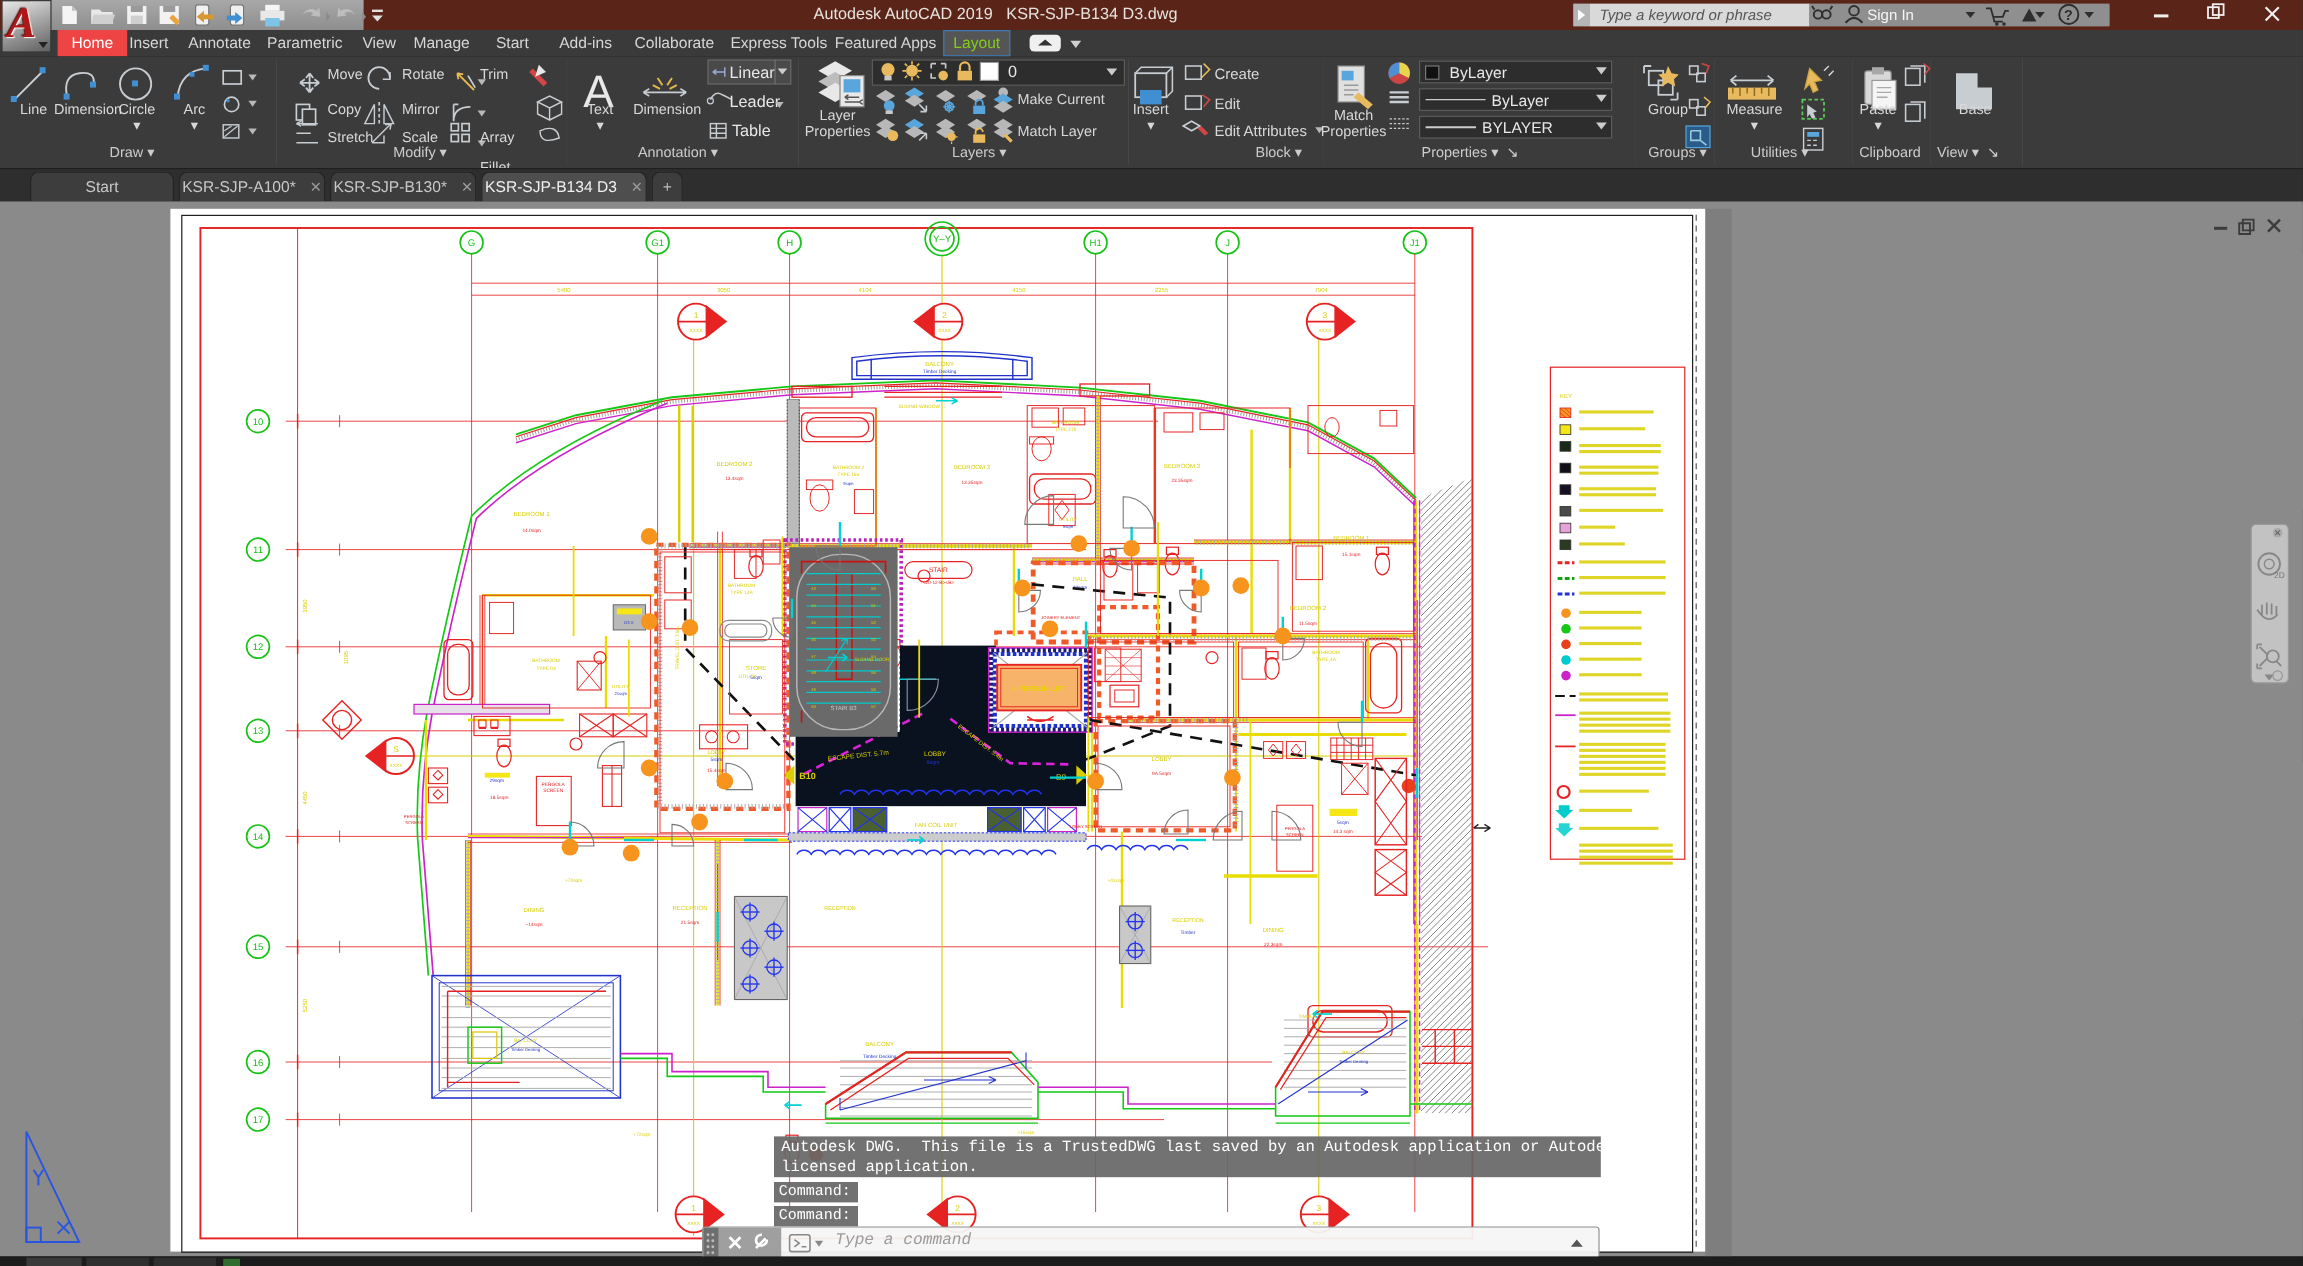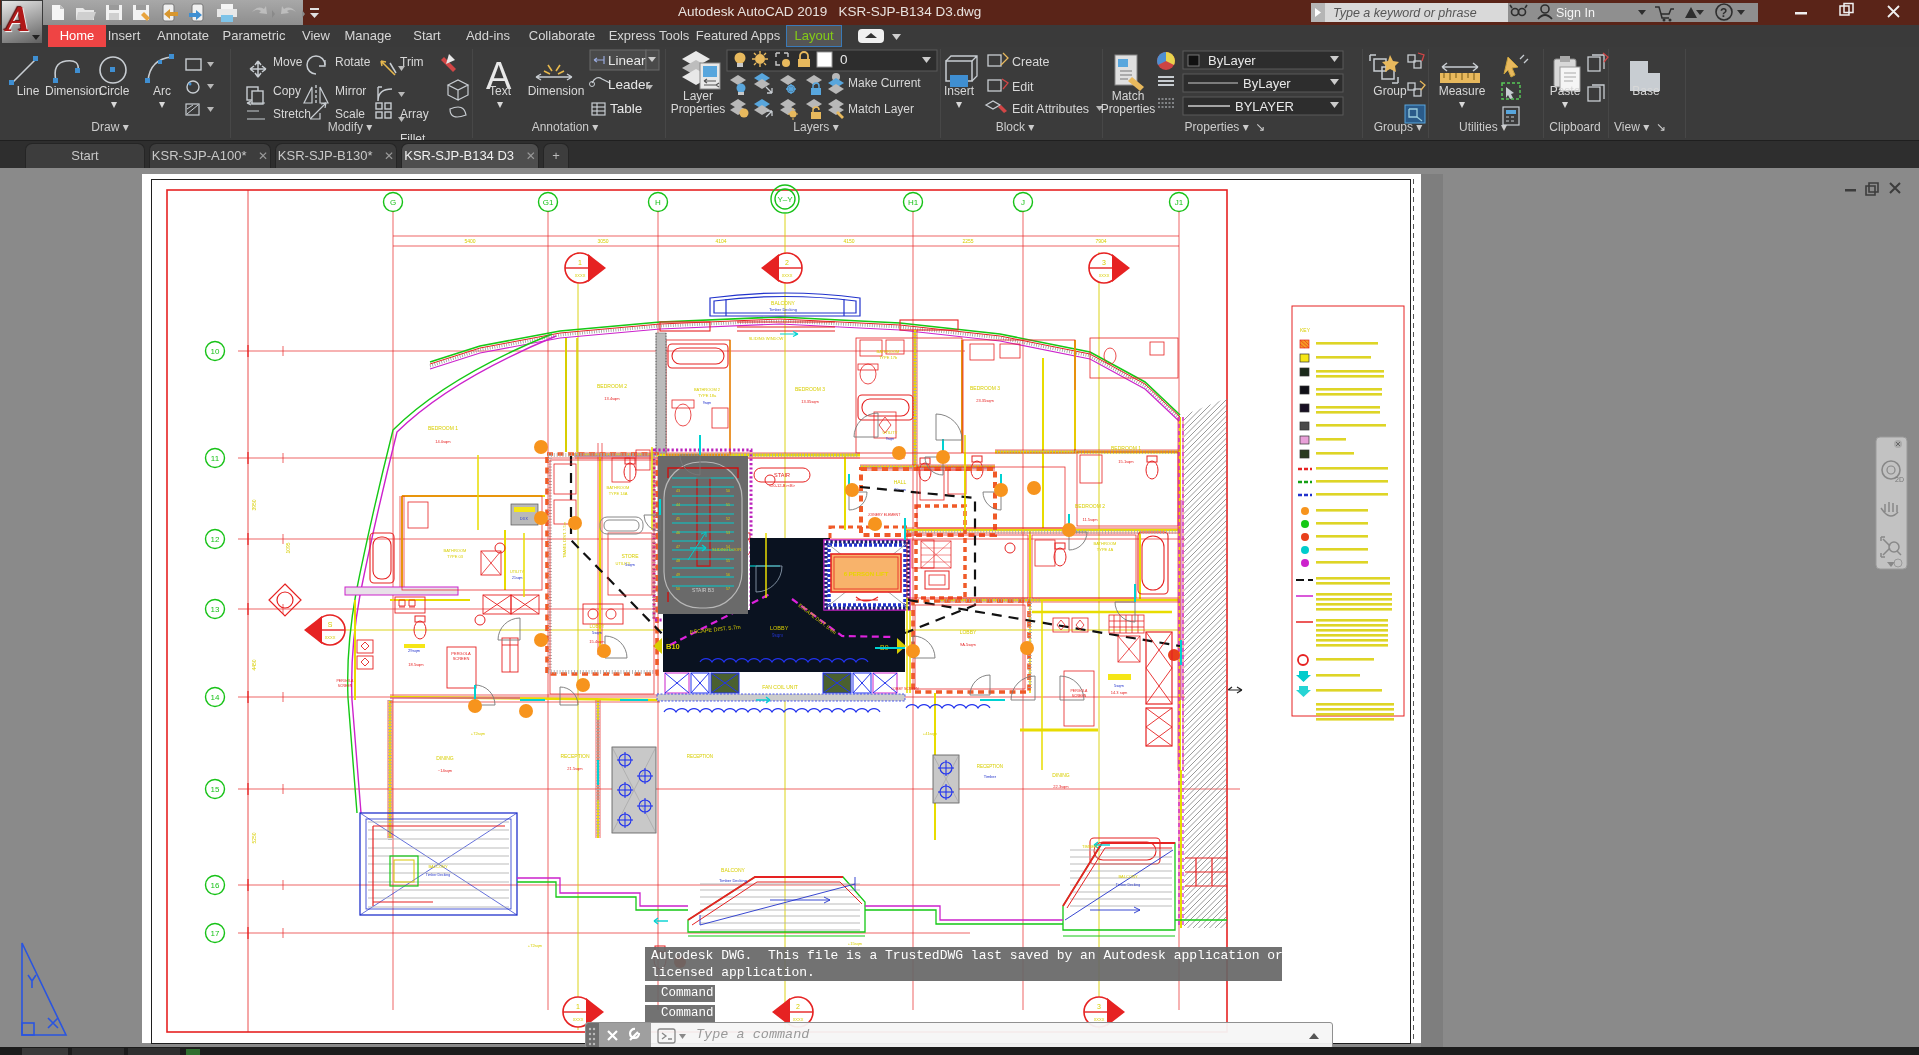--- a/index.html
+++ b/index.html
@@ -19,22 +19,22 @@
 .rtab.active{background:#ef4444;color:#fff;}
 .rtab.sel{background:#555;border:1px solid #3a7ab8;color:#84cc16;line-height:20px;}
 .biglbl{position:absolute;font-size:12px;color:#d8d8d8;text-align:center;line-height:13px;}
 .slbl{position:absolute;font-size:12px;color:#d8d8d8;}
 #filetabs{position:absolute;left:0;top:140px;width:1919px;height:28px;background:#2e2e2e;border-top:1px solid #1f1f1f;}
 .ftab{position:absolute;top:143px;height:25px;background:#3d3d3d;border:1px solid #252525;border-bottom:none;border-radius:7px 7px 0 0;color:#c8c8c8;font-size:13px;line-height:24px;text-align:center;}
 .ftab.active{background:#4e4e4e;color:#f0f0f0;}
 .ftab .x{color:#9a9a9a;font-size:12px;margin-left:8px;}
 #drawwrap{position:absolute;left:0;top:168px;width:1919px;height:879px;background:#8a8a8a;}
 #statusbar{position:absolute;left:0;top:1047px;width:1919px;height:8px;background:#1c1c1c;}
-#dwgmsg{position:absolute;left:645px;top:947px;width:637px;height:34px;background:rgba(102,102,102,0.92);color:#fff;font-family:"Liberation Mono",monospace;font-size:13px;line-height:16.5px;padding:1px 6px;white-space:pre;}
-.cmdbox{position:absolute;left:645px;width:70px;height:17px;background:rgba(102,102,102,0.92);color:#fff;font-family:"Liberation Mono",monospace;font-size:12.5px;line-height:16px;padding-left:16px;}
+#dwgmsg{position:absolute;left:645px;top:947px;width:689px;height:34px;background:rgba(102,102,102,0.92);color:#fff;font-family:"Liberation Mono",monospace;font-size:13px;line-height:16.5px;padding:1px 6px;white-space:pre;}
+.cmdbox{position:absolute;left:645px;width:70px;height:17px;background:rgba(102,102,102,0.92);color:#fff;font-family:"Liberation Mono",monospace;font-size:12.5px;line-height:16px;padding-left:4px;}
 #cmdbar{position:absolute;left:585px;top:1022px;width:748px;height:27px;border:1px solid #909090;border-radius:3px;background:rgba(245,245,245,0.95);}
 #cmdbar .grip{position:absolute;left:0;top:0;width:13px;height:25px;background:#6e6e6e;border-radius:2px 0 0 2px;}
 #cmdbar .gray{position:absolute;left:13px;top:0;width:52px;height:25px;background:rgba(150,150,150,0.9);}
 #cmdbar .typein{position:absolute;left:110px;top:4px;color:#9a9a9a;font-style:italic;font-family:"Liberation Mono",monospace;font-size:13.5px;}
 </style>
 </head>
 <body>
 <div id="titlebar"></div>
 <div id="qat"></div>
 <svg class="abs" style="left:0;top:0" width="1919" height="25">
@@ -126,21 +126,21 @@
   <div class="sep" style="left:1102px"></div>
   <div class="sep" style="left:1362px"></div>
   <div class="sep" style="left:1428px"></div>
   <div class="sep" style="left:1543px"></div>
   <div class="sep" style="left:1608px"></div>
   <div class="sep" style="left:1685px"></div>
   <div class="pname" style="left:40px;width:140px;">Draw ▾</div>
   <div class="pname" style="left:280px;width:140px;">Modify ▾</div>
   <div class="pname" style="left:495px;width:140px;">Annotation ▾</div>
   <div class="pname" style="left:746px;width:140px;">Layers ▾</div>
-  <div class="pname" style="left:945px;width:140px;">Block ▾</div>
+  <div class="pname" style="left:945px;width:140px;text-align:right;">Block ▾</div>
   <div class="pname" style="left:1155px;width:140px;">Properties ▾&nbsp;&nbsp;↘</div>
   <div class="pname" style="left:1328px;width:140px;">Groups ▾</div>
   <div class="pname" style="left:1413px;width:140px;">Utilities ▾</div>
   <div class="pname" style="left:1505px;width:140px;">Clipboard</div>
   <div class="pname" style="left:1580px;width:120px;">View ▾&nbsp;&nbsp;↘</div>
 </div>
 <svg class="abs" style="left:0;top:47px" width="1919" height="93">
 
   <g>
     <line x1="12" y1="36" x2="36" y2="12" stroke="#c8cdd2" stroke-width="1.6"></line>

